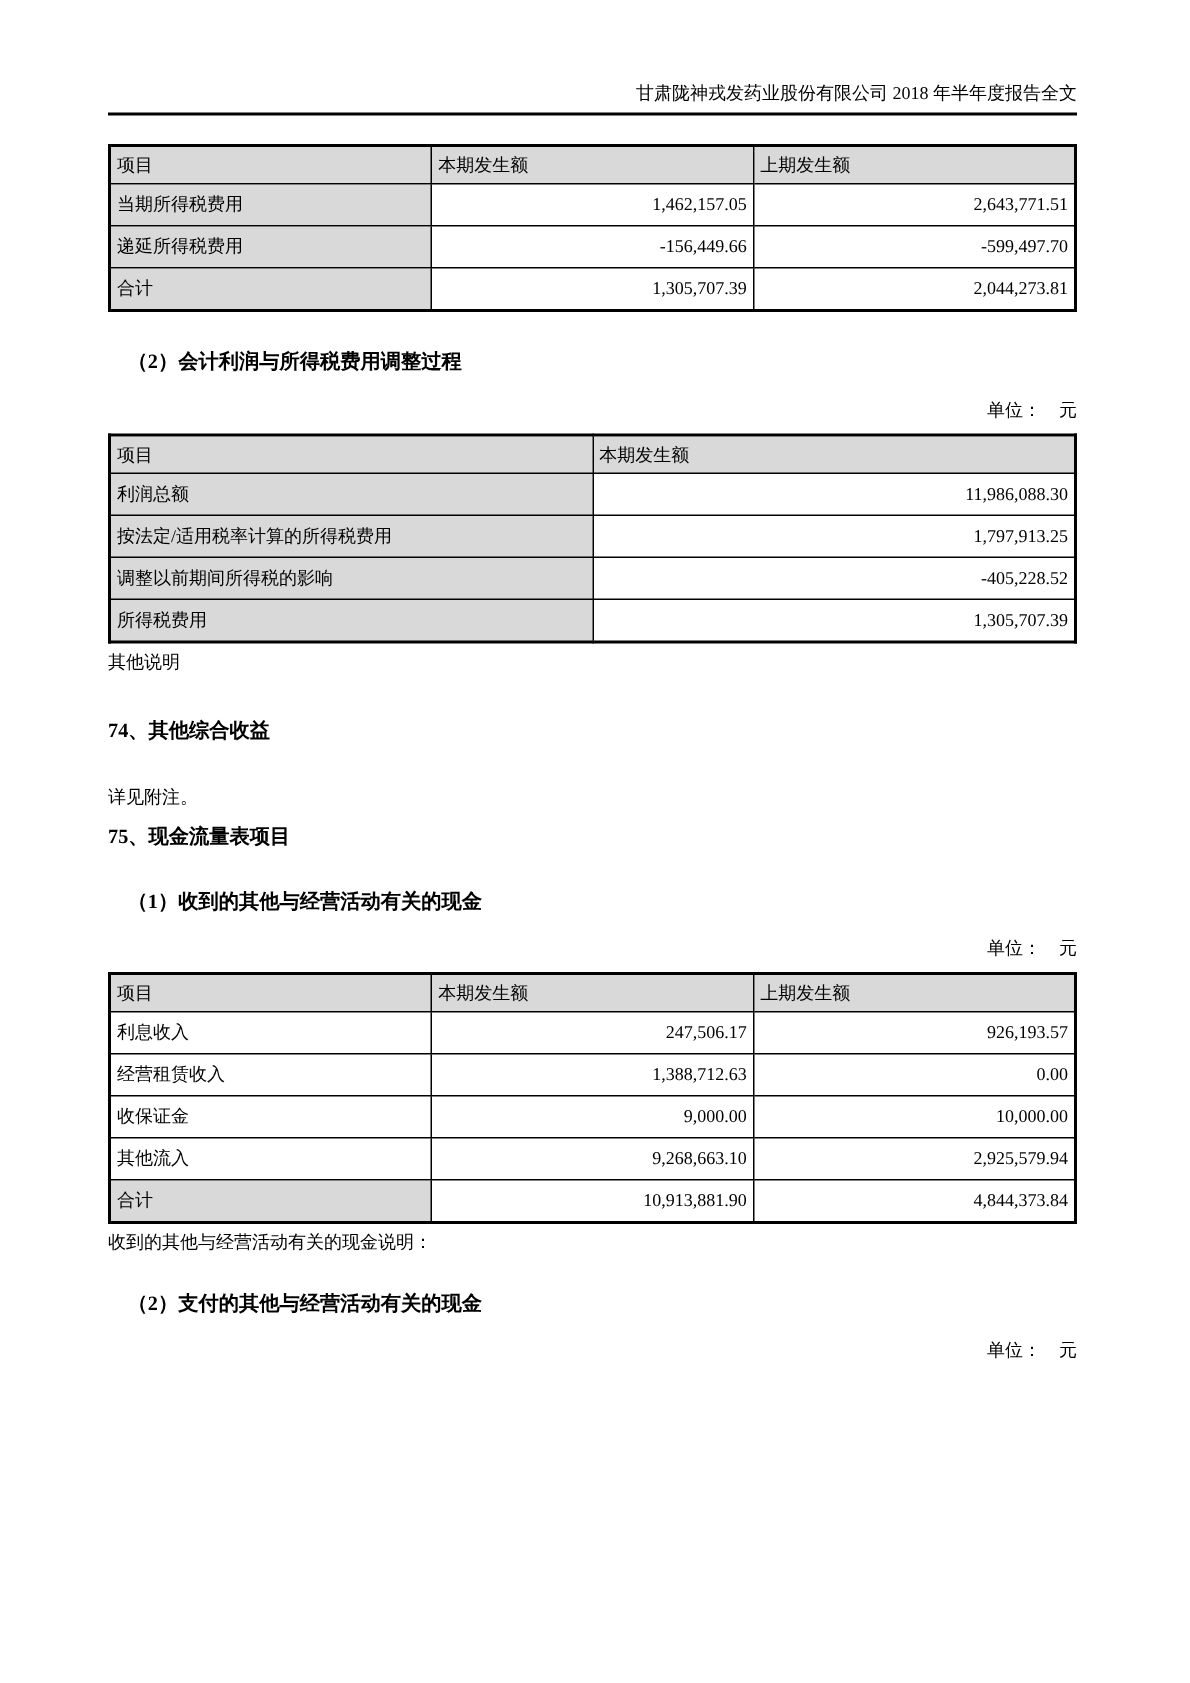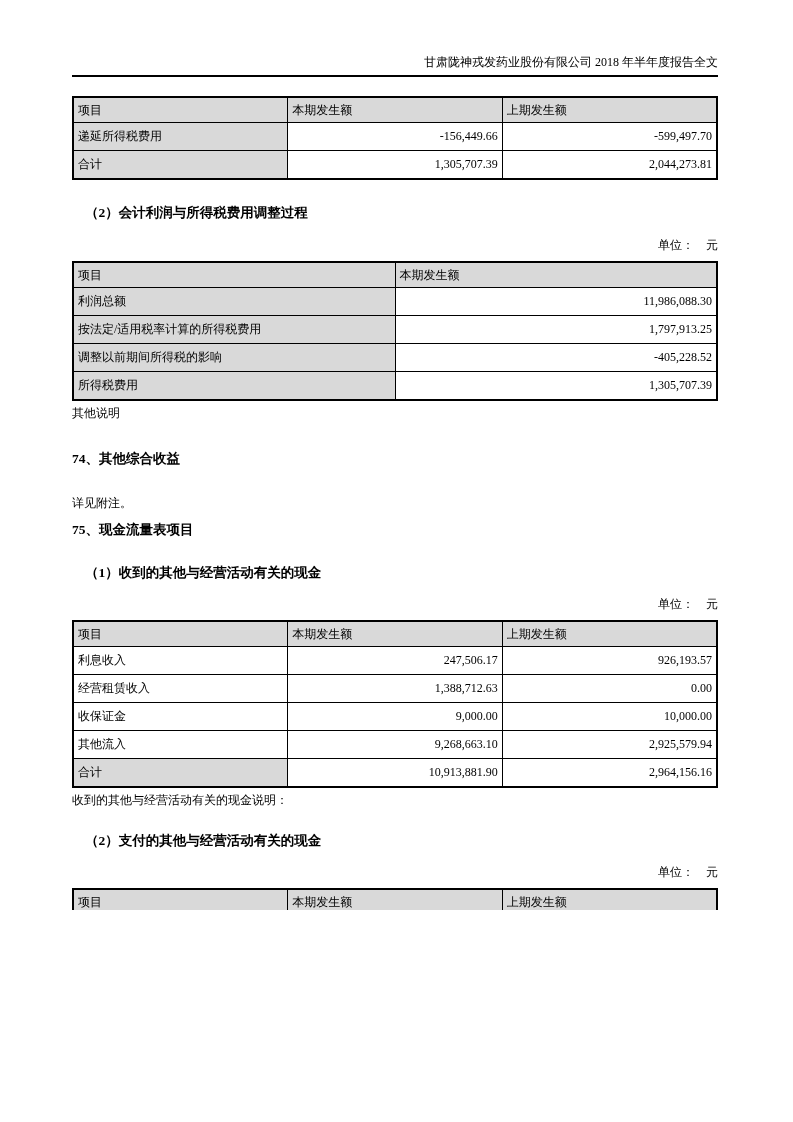--- a/index.html
+++ b/index.html
@@ -91,20 +91,25 @@
   <table class="tbl t1">
     <thead>
       <tr>
         <th>项目</th>
         <th>本期发生额</th>
         <th>上期发生额</th>
       </tr>
     </thead>
     <tbody>
       <tr>
+        <td class="lbl shaded">当期所得税费用</td>
+        <td class="num">1,462,157.05</td>
+        <td class="num">2,643,771.51</td>
+      </tr>
+      <tr>
         <td class="lbl shaded">递延所得税费用</td>
         <td class="num">-156,449.66</td>
         <td class="num">-599,497.70</td>
       </tr>
       <tr>
         <td class="lbl shaded">合计</td>
         <td class="num">1,305,707.39</td>
         <td class="num">2,044,273.81</td>
       </tr>
     </tbody>
@@ -178,21 +183,21 @@
         <td class="num">10,000.00</td>
       </tr>
       <tr>
         <td class="lbl">其他流入</td>
         <td class="num">9,268,663.10</td>
         <td class="num">2,925,579.94</td>
       </tr>
       <tr>
         <td class="lbl shaded">合计</td>
         <td class="num">10,913,881.90</td>
-        <td class="num">2,964,156.16</td>
+        <td class="num">4,844,373.84</td>
       </tr>
     </tbody>
   </table>
 
   <div class="note">收到的其他与经营活动有关的现金说明：</div>
 
   <h3 class="sub-heading">（2）支付的其他与经营活动有关的现金</h3>
 
   <div class="unit unit-2">单位：　元</div>
 

